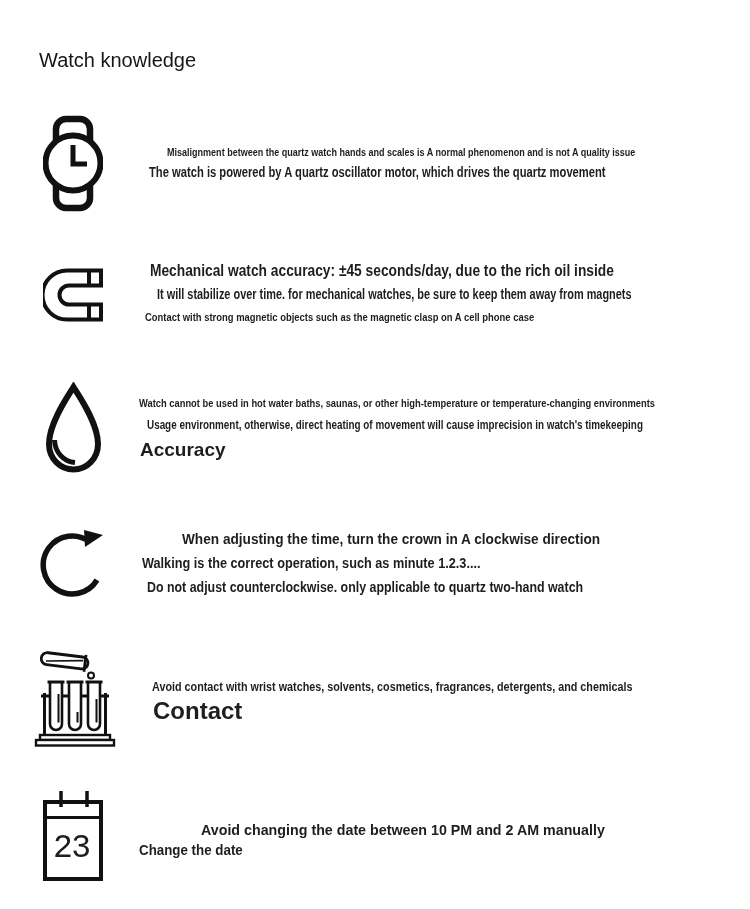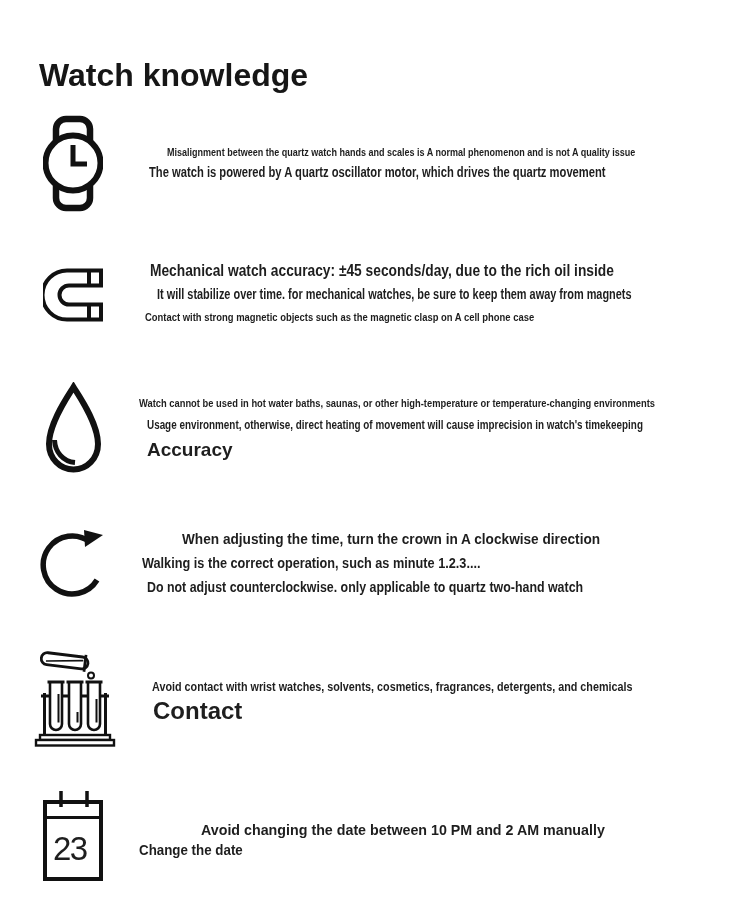--- a/index.html
+++ b/index.html
@@ -4,50 +4,50 @@
 <style>
   html,body{margin:0;padding:0;}
   body{
     width:750px;height:909px;position:relative;background:#ffffff;
     font-family:"Liberation Sans","DejaVu Sans",sans-serif;overflow:hidden;
   }
   .ln{
     position:absolute;white-space:nowrap;font-weight:bold;color:#1e1e1e;
     transform-origin:0 0;line-height:1.15;
   }
-  .title{position:absolute;left:39px;top:36px;font-size:32px;font-weight:bold;color:#161616;white-space:nowrap;}
+  .title{position:absolute;left:39px;top:36px;font-size:20px;font-weight:normal;color:#161616;white-space:nowrap;}
   .icon-slot{position:absolute;}
   .icon-slot svg{position:absolute;left:0;top:0;width:100%;height:100%;}
   .cal-day{
     position:absolute;left:11px;top:40px;font-size:33px;font-weight:400;
     color:#1e1e1e;letter-spacing:-1.5px;white-space:nowrap;
   }
   
   .s1l1{left:167px;top:146px;font-size:11px;transform:scaleX(.82);}
   .s1l2{left:149px;top:164px;font-size:14px;transform:scaleX(.80);}
   .s2l1{left:150px;top:262px;font-size:16px;transform:scaleX(.86);}
   .s2l2{left:157px;top:286px;font-size:14px;transform:scaleX(.78);}
   .s2l3{left:145px;top:311px;font-size:11.5px;transform:scaleX(.82);}
   .s3l1{left:139px;top:397px;font-size:11px;transform:scaleX(.85);}
   .s3l2{left:147px;top:418px;font-size:13px;transform:scaleX(.76);}
-  .s3l3{left:147px;top:439px;font-size:19px;}
+  .s3l3{left:140px;top:439px;font-size:19px;}
   .s4l1{left:182px;top:530px;font-size:15.5px;transform:scaleX(.88);}
   .s4l2{left:142px;top:554px;font-size:15.5px;transform:scaleX(.82);}
   .s4l3{left:147px;top:578px;font-size:15.5px;transform:scaleX(.80);}
   .s5l1{left:152px;top:680px;font-size:13px;transform:scaleX(.83);}
   .s5l2{left:153px;top:697px;font-size:24px;}
   .s6l1{left:201px;top:821px;font-size:15.5px;transform:scaleX(.92);}
   .s6l2{left:139px;top:842px;font-size:14.5px;transform:scaleX(.92);}
   
   .i-watch{left:43px;top:112px;width:60px;height:103px;}
   .i-magnet{left:43px;top:268px;width:60px;height:54px;}
   .i-drop{left:42px;top:382px;width:63px;height:94px;}
   .i-rotate{left:40px;top:525px;width:65px;height:78px;}
   .i-tubes{left:34px;top:649px;width:82px;height:98px;}
-  .i-cal{left:42px;top:790px;width:62px;height:92px;}
+  .i-cal{left:42px;top:790px;width:62px;height:92px;font-family:Liberation Mono, monospace;}
 </style>
 </head>
 <body>
 
 <h1 class="title">Watch knowledge</h1>
 
 <div>
   <div class="icon-slot i-watch">
     <svg viewBox="0 0 60 103">
       <rect x="13" y="7" width="34" height="89" rx="10" fill="none" stroke="#111" stroke-width="6.5"></rect>

